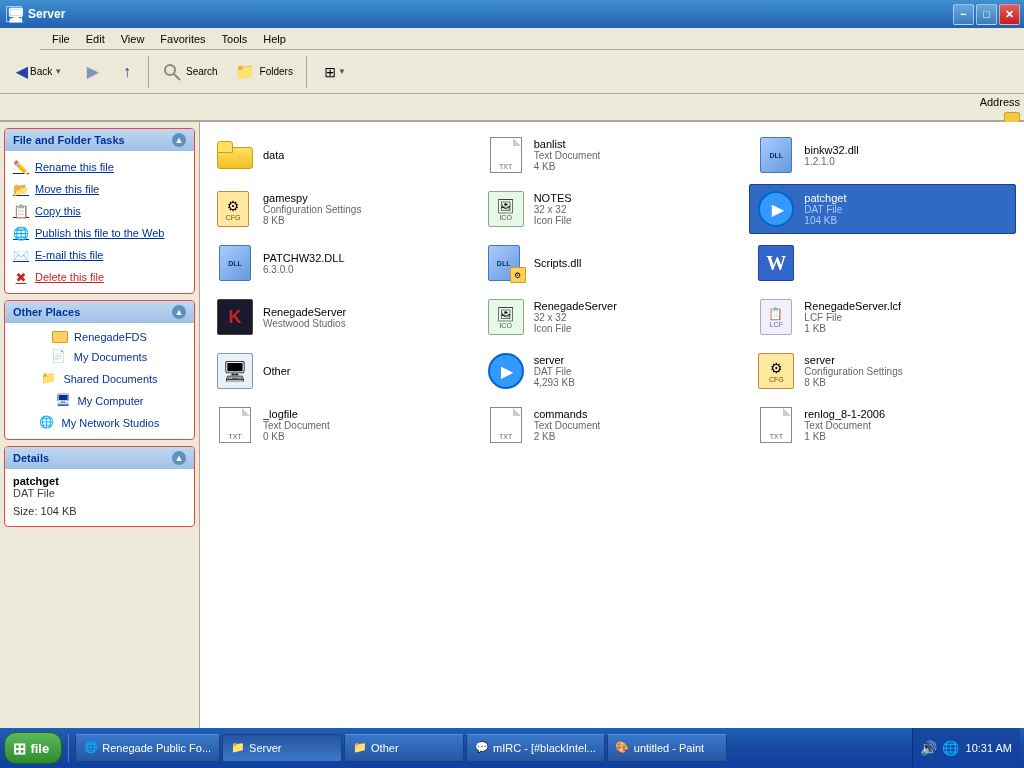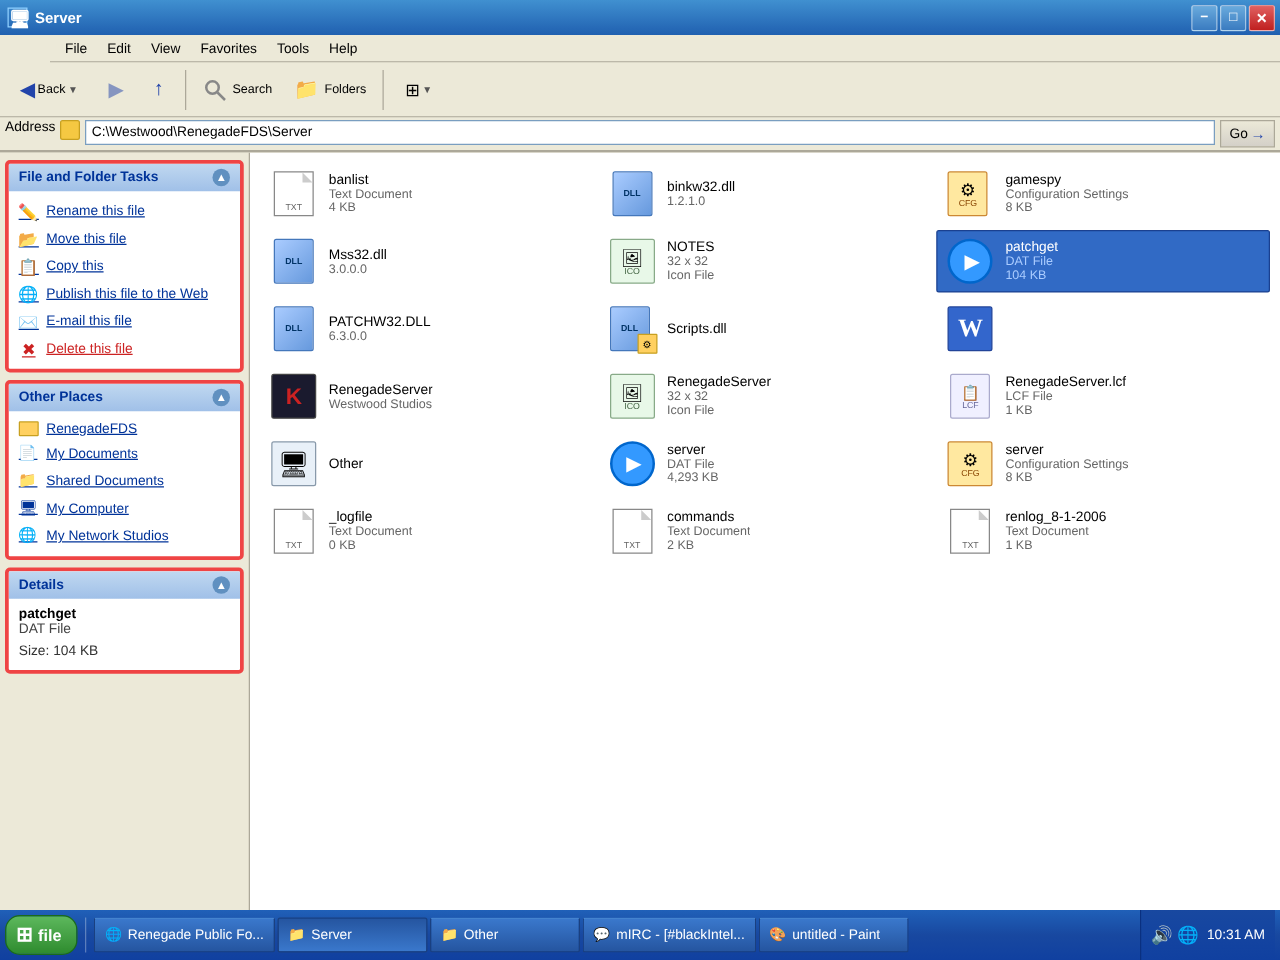--- a/index.html
+++ b/index.html
@@ -64,24 +64,25 @@
     }
     .toolbar-separator { width: 1px; height: 32px; background: #ACA899; margin: 0 2px; }
     .back-btn { min-width: 70px; }
     .views-btn { min-width: 44px; }
 
     
     #address-bar {
       background: #ECE9D8;
       height: 28px;
       display: flex;
-      align-items: flex-start;
+      align-items: flex-end;
       padding: 2px 4px;
       gap: 4px;
       border-bottom: 2px solid #ACA899;
+      flex-direction: column;
     }
     #address-label { font-size: 11px; color: #000; white-space: nowrap; }
     #address-icon { width: 16px; height: 16px; background: #F5C842; border: 1px solid #C8A020; border-radius: 2px; flex-shrink: 0; }
     #address-input {
       flex: 1; height: 20px; border: 1px solid #7A9EC0;
       background: white; padding: 0 4px; font-size: 11px;
     }
     #go-btn {
       width: 44px; height: 22px; background: linear-gradient(to bottom, #ECE9D8, #D4D0C8);
       border: 1px solid #ACA899; cursor: pointer; font-size: 11px;
@@ -102,21 +103,21 @@
       border-right: 1px solid #ACA899;
       overflow-y: auto;
       padding: 6px 4px;
       display: flex;
       flex-direction: column;
       gap: 6px;
     }
 
     .panel-section {
       background: white;
-      border: 3px solid #ef4444;
+      border: 1px solid #ef4444;
       border-radius: 4px;
       overflow: hidden;
     }
     .panel-header {
       background: linear-gradient(to bottom, #C0D8F0, #A0C0E8);
       padding: 4px 8px;
       display: flex;
       align-items: center;
       justify-content: space-between;
       cursor: pointer;
@@ -138,21 +139,21 @@
       padding: 2px 4px; cursor: pointer; color: #003399;
       text-decoration: underline; font-size: 11px;
     }
     .task-icon {
       width: 16px; height: 16px; flex-shrink: 0;
       display: flex; align-items: center; justify-content: center;
     }
     .panel-place {
       display: flex; align-items: center; gap: 6px;
       padding: 2px 4px; cursor: pointer; color: #003399;
-      text-decoration: underline; font-size: 11px;
+      font-size: 11px; justify-content: center;
     }
     .place-icon { width: 16px; height: 16px; flex-shrink: 0; }
 
     .details-body { padding: 6px 8px; font-size: 11px; }
     .details-filename { font-weight: bold; }
     .details-type { color: #444; margin-bottom: 4px; }
     .details-meta { color: #333; line-height: 1.5; }
 
     
     #file-area {
@@ -405,20 +406,28 @@
         <div class="details-type">DAT File</div>
         <div class="details-meta">Size: 104 KB</div>
       </div>
     </div>
 
   </div>
 
   <div id="file-area">
     <div class="file-grid">
 
+      <div class="file-item">
+        <div class="file-icon-wrapper">
+          <div class="icon-folder"></div>
+        </div>
+        <div class="file-info">
+          <span class="file-name">data</span>
+        </div>
+      </div>
 
 
       <div class="file-item">
         <div class="file-icon-wrapper">
           <div style="width:32px;height:36px;background:white;border:1px solid #888;position:relative;">
             <div style="position:absolute;top:0;right:0;width:8px;height:8px;border-left:8px solid #CCC;border-top:8px solid transparent;"></div>
             <div style="position:absolute;bottom:2px;left:50%;transform:translateX(-50%);font-size:7px;color:#666;">TXT</div>
           </div>
         </div>
         <div class="file-info">
@@ -449,31 +458,20 @@
             </div>
           </div>
         </div>
         <div class="file-info">
           <span class="file-name">gamespy</span>
           <span class="file-meta">Configuration Settings</span>
           <span class="file-meta">8 KB</span>
         </div>
       </div>
 
-      <div class="file-item">
-        <div class="file-icon-wrapper">
-          <div style="width:32px;height:36px;background:linear-gradient(135deg,#AACCFF,#6699DD);border:1px solid #4477BB;border-radius:2px;display:flex;flex-direction:column;align-items:center;justify-content:center;">
-            <span style="font-size:7px;color:#003366;font-weight:bold;">DLL</span>
-          </div>
-        </div>
-        <div class="file-info">
-          <span class="file-name">Mss32.dll</span>
-          <span class="file-meta">3.0.0.0</span>
-        </div>
-      </div>
 
       <div class="file-item">
         <div class="file-icon-wrapper">
           <div style="width:36px;height:36px;background:#E8F8E8;border:1px solid #88AA88;border-radius:2px;display:flex;flex-direction:column;align-items:center;justify-content:center;">
             <div style="font-size:14px;">🖼</div>
             <span style="font-size:7px;color:#446644;">ICO</span>
           </div>
         </div>
         <div class="file-info">
           <span class="file-name">NOTES</span>

